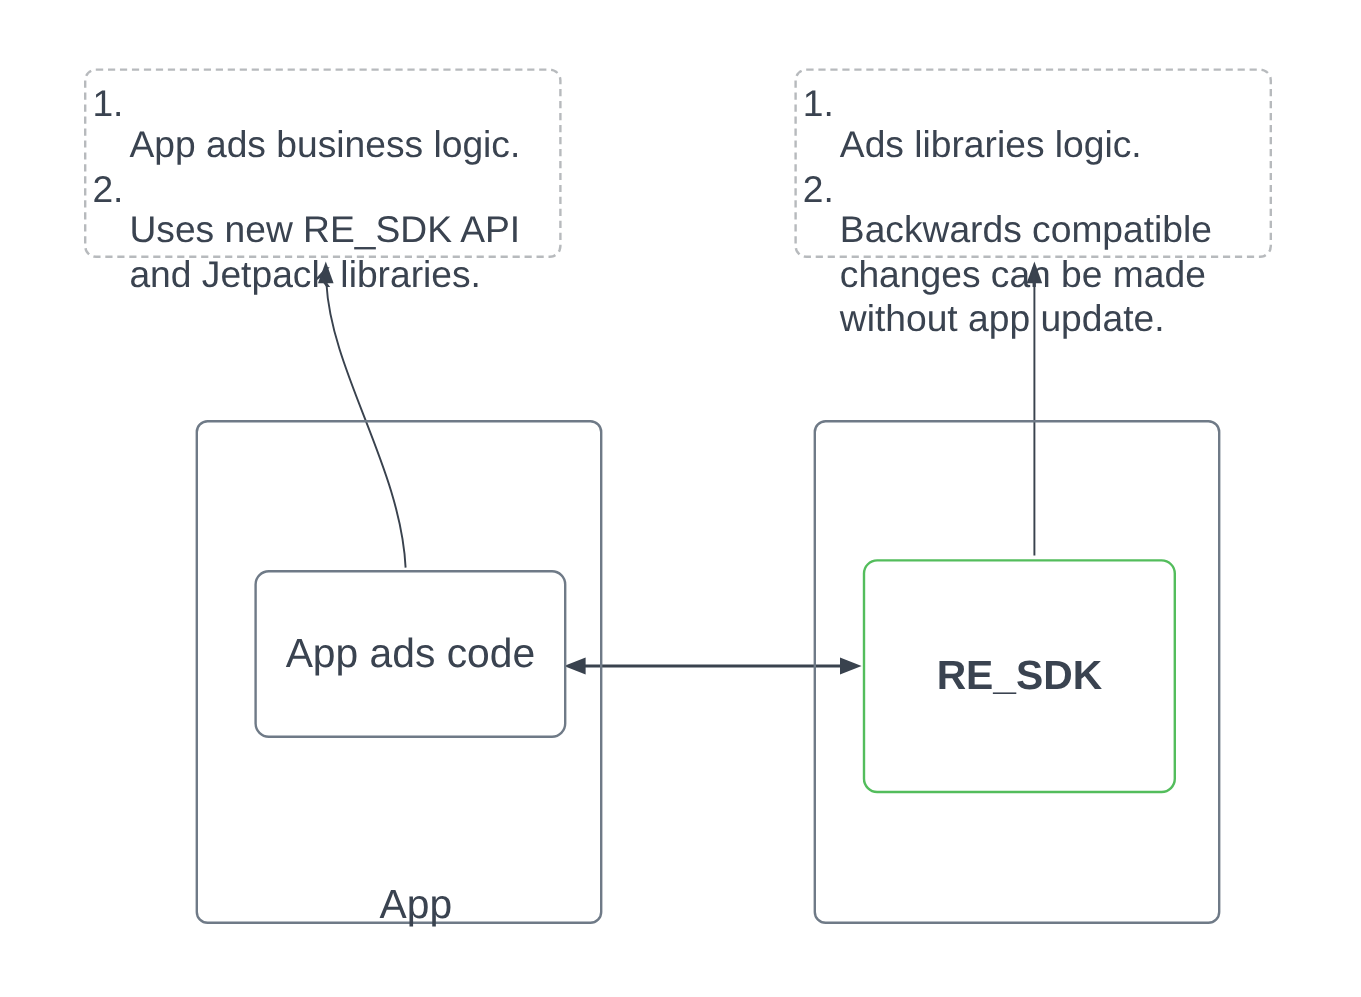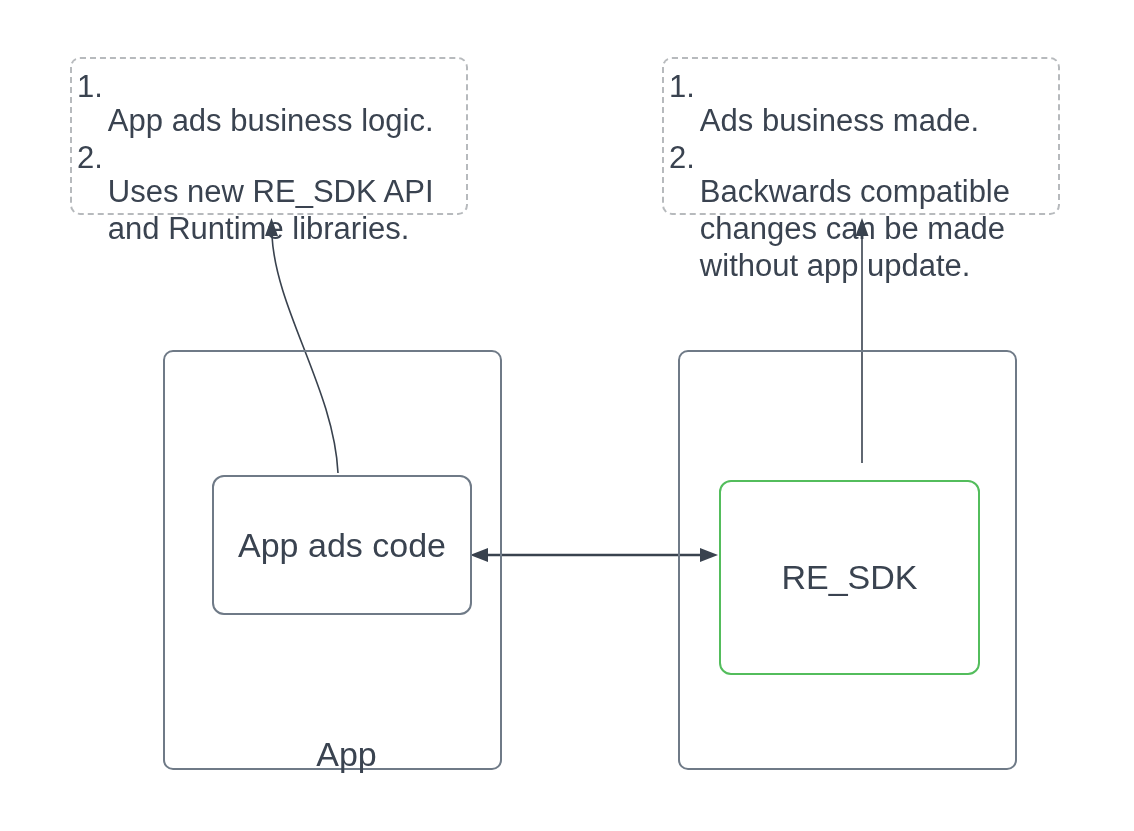--- a/index.html
+++ b/index.html
@@ -28,21 +28,21 @@
   .note li{display:flex;align-items:flex-start;}
   .note .num{flex:0 0 auto;margin-right:5px;}
   .note .txt{flex:1 1 auto;white-space:pre-line;margin-top:34px;}
 
   .box{position:absolute;border:2px solid var(--c-box_border,#6f7a87);border-radius:10px;background:transparent;}
   .outer{width:339px;height:420px;}
   .app-outer{left:163px;top:350px;}
   .sdk-outer{left:678px;top:350px;}
   .inner{display:flex;align-items:center;justify-content:center;font-size:34px;border-radius:12px;}
   .app-inner{left:47px;top:123px;width:260px;height:140px;}
-  .sdk-inner{left:39px;top:128px;width:261px;height:195px;}
+  .sdk-inner{left:39px;top:114px;width:261px;height:195px;font-weight:bold;}
   .green{border-color:var(--c-accent_green,#53bd5c);}
   .container-label{
     position:absolute;left:0;right:0;bottom:-6px;
     text-align:center;font-size:34px;line-height:40px;margin-left:28px;
   }
 </style>
 </head>
 <body>
 
 <div class="canvas">
@@ -59,30 +59,30 @@
 
   <div class="note note-left">
     <ol>
       <li>
         <span class="num">1.</span>
         <span class="txt">App ads business logic.</span>
       </li>
       <li>
         <span class="num">2.</span>
         <span class="txt">Uses new RE_SDK API
-and Runtime libraries.</span>
+and Jetpack libraries.</span>
       </li>
     </ol>
   </div>
 
   <div class="note note-right">
     <ol>
       <li>
         <span class="num">1.</span>
-        <span class="txt">Ads business made.</span>
+        <span class="txt">Ads libraries logic.</span>
       </li>
       <li>
         <span class="num">2.</span>
         <span class="txt">Backwards compatible
 changes can be made
 without app update.</span>
       </li>
     </ol>
   </div>
 

